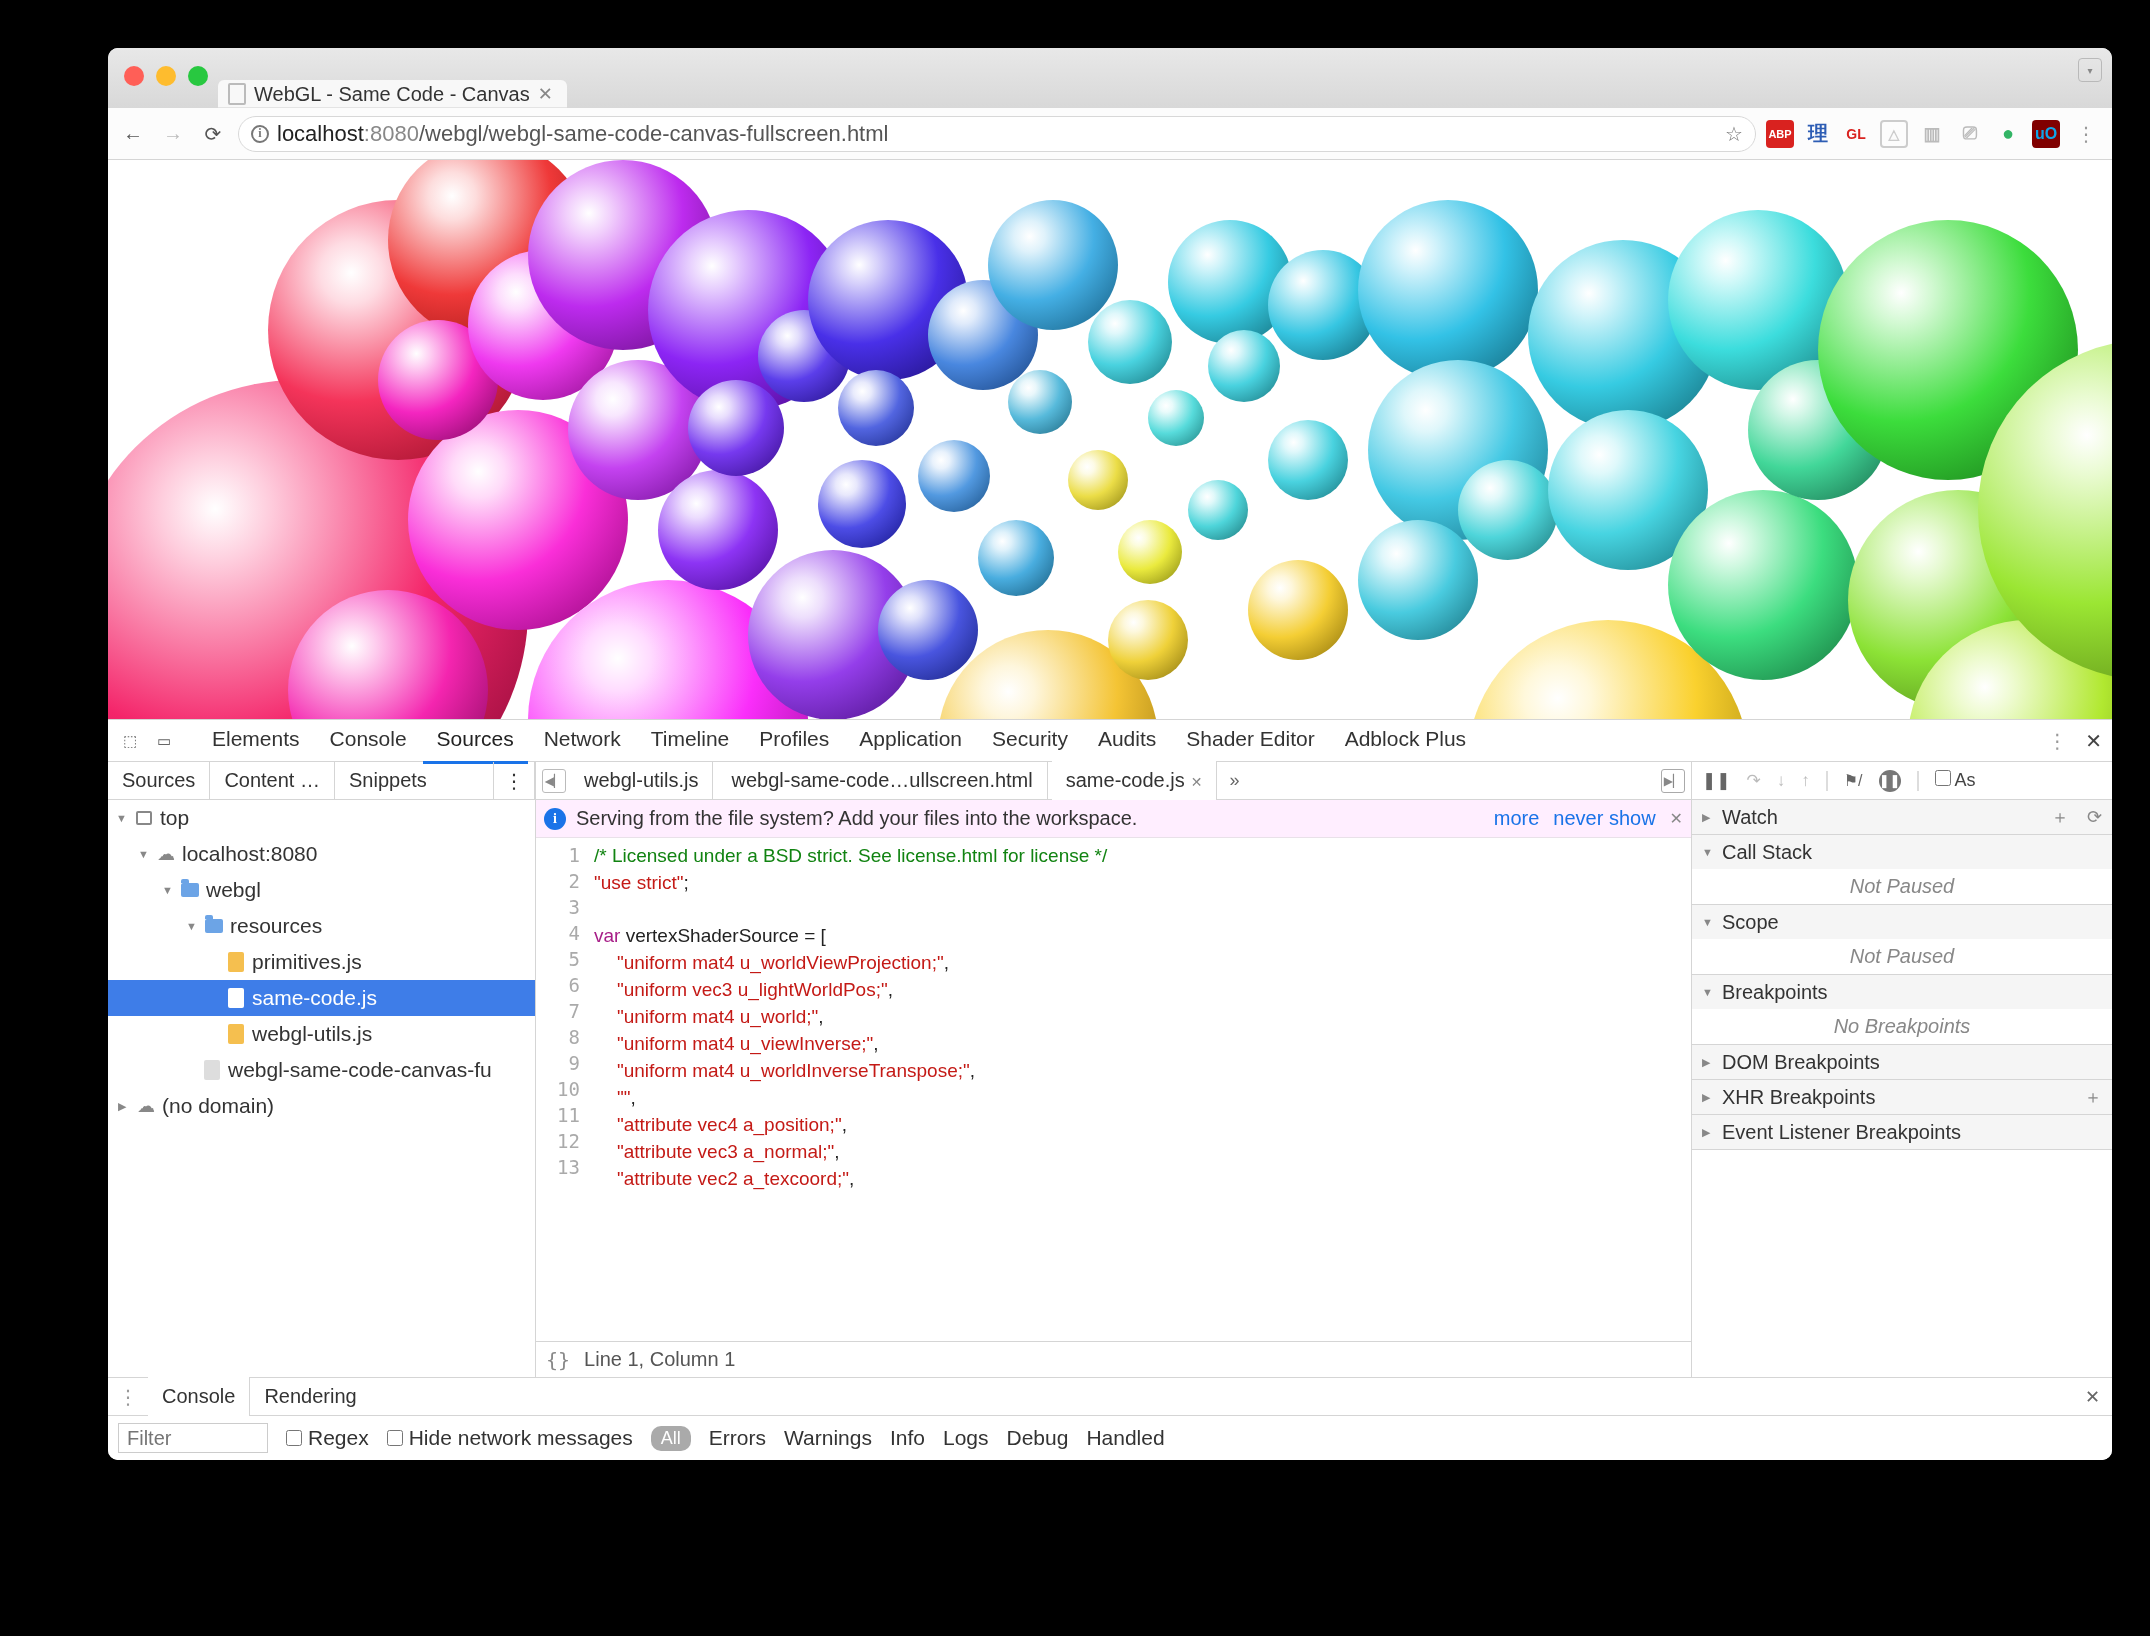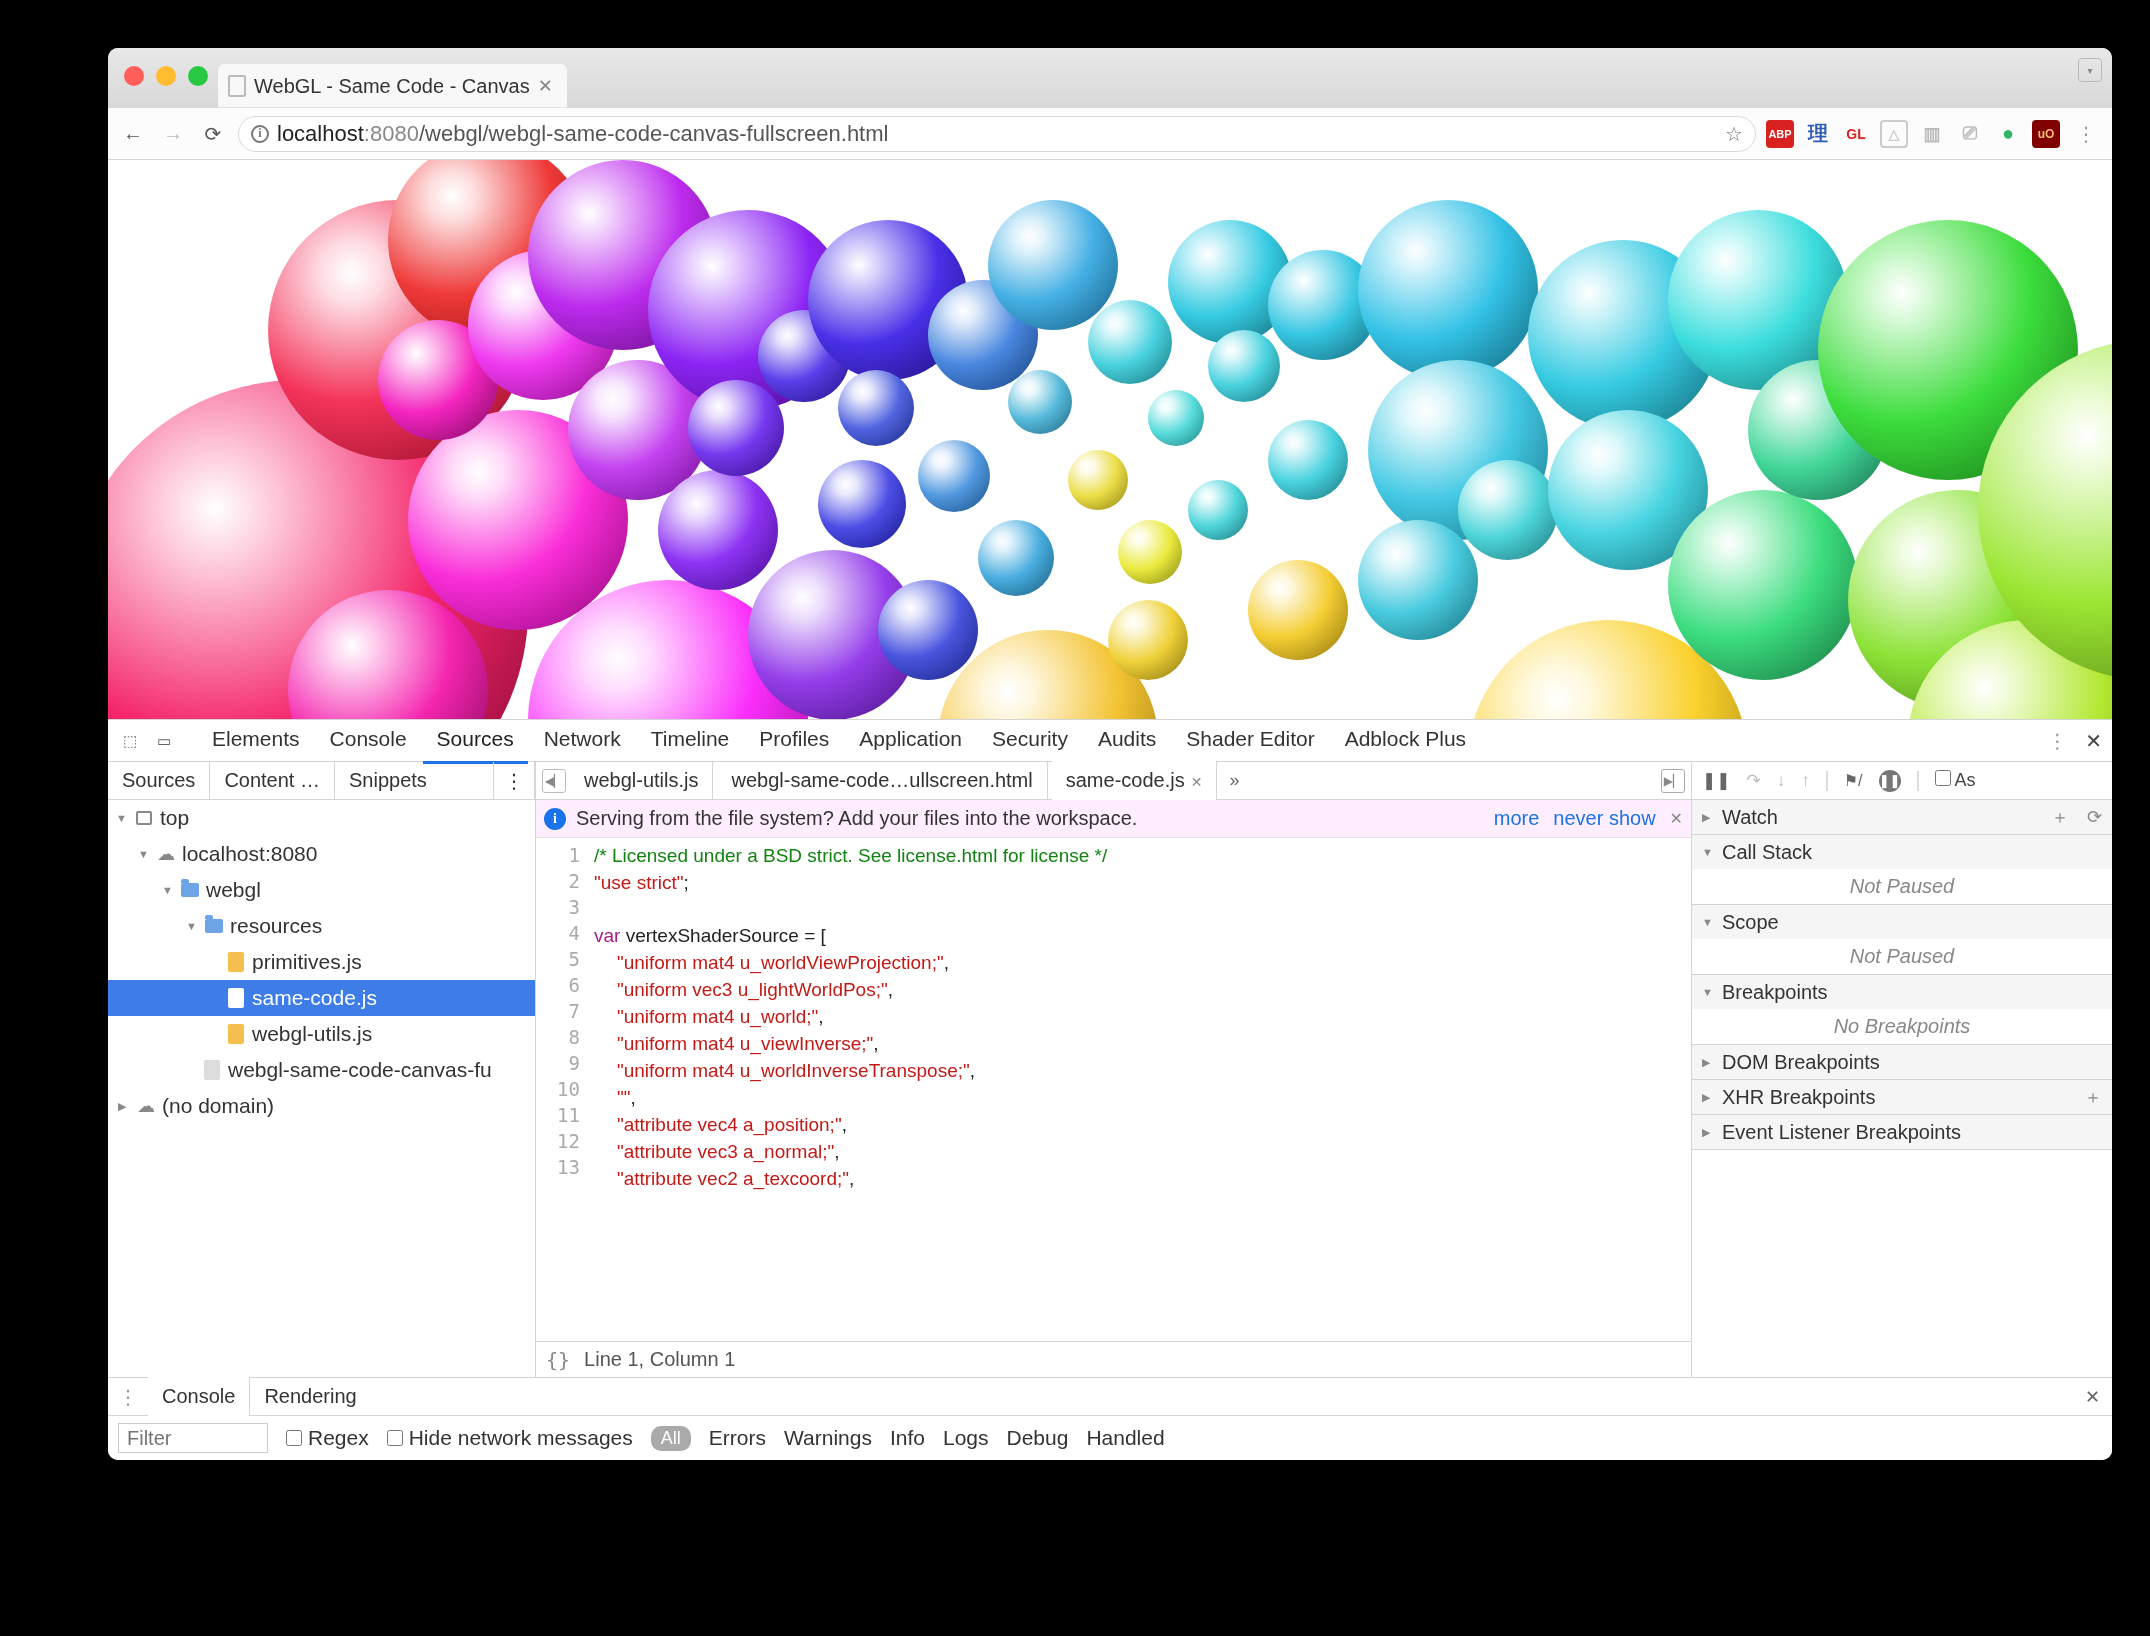--- a/index.html
+++ b/index.html
@@ -4,21 +4,21 @@
 <style>
   * { box-sizing: border-box; margin: 0; padding: 0; font-family: -apple-system, BlinkMacSystemFont, "Segoe UI", Helvetica, Arial, sans-serif; }
   :root { --bg-black:#000; --win:#fff; --chrome:#f1f1f1; --chrome-border:#d5d5d5; --muted:#777; --txt:#333; --tab-sel:#1a73e8; --file-sel:#3e7de8; --gutter:#eee; }
   body { background:var(--bg-black); width:2150px; height:1636px; overflow:hidden; }
   .window { position:absolute; left:108px; top:48px; width:2004px; height:1412px; background:var(--win); border-radius:10px; box-shadow:0 20px 60px rgba(0,0,0,.6); overflow:hidden; display:flex; flex-direction:column; }
   
   .titlebar { height:60px; background:linear-gradient(#e8e8e8,#d8d8d8); display:flex; align-items:flex-end; position:relative; }
   .traffic { display:flex; gap:12px; position:absolute; left:16px; top:18px; }
   .light { width:20px; height:20px; border-radius:50%; }
   .red{background:#ff5f57;} .yellow{background:#febc2e;} .green{background:#28c840;}
-  .tab { height:44px; margin-left:110px; background:#f8f8f8; display:flex; align-items:center; padding:0 14px 0 10px; border-top-left-radius:6px; border-top-right-radius:6px; gap:8px; font-size:20px; color:var(--txt); box-shadow:inset 0 -1px 0 rgba(0,0,0,.08); max-width:390px; }
+  .tab { height:28px; margin-left:110px; background:#f8f8f8; display:flex; align-items:center; padding:0 14px 0 10px; border-top-left-radius:6px; border-top-right-radius:6px; gap:8px; font-size:20px; color:var(--txt); box-shadow:inset 0 -1px 0 rgba(0,0,0,.08); max-width:390px; }
   .tab .fav{width:18px;height:22px;border:2px solid #bbb;border-radius:2px;}
   .tab .title{white-space:nowrap;overflow:hidden;text-overflow:ellipsis;flex:1;}
   .tab .x{font-size:18px;color:#888;}
   .win-menu{position:absolute;right:10px;top:10px;width:24px;height:24px;border:1px solid #b9b9b9;border-radius:4px;display:flex;align-items:center;justify-content:center;font-size:10px;color:#888;}
   
   .toolbar { height:52px; background:#fcfcfc; border-bottom:1px solid var(--chrome-border); display:flex; align-items:center; padding:0 10px; gap:10px; }
   .nav-btn{width:30px;font-size:20px;color:#555;text-align:center;}
   .nav-btn.dis{color:#bbb;}
   .addressbar{flex:1;height:36px;border:1px solid #d8d8d8;border-radius:20px;display:flex;align-items:center;padding:0 12px;gap:8px;background:#fff;}
   .info-icon{width:18px;height:18px;border:2px solid #777;border-radius:50%;display:flex;align-items:center;justify-content:center;font-size:12px;color:#777;font-weight:700;font-family:serif;}
@@ -28,21 +28,21 @@
   .addressbar .path{color:#555;}
   .addressbar .star{color:#777;font-size:20px;}
   .ext{width:28px;height:28px;display:flex;align-items:center;justify-content:center;font-size:14px;font-weight:700;border-radius:4px;}
   .ext.abp{background:#d9221f;color:#fff;font-size:11px;}
   .ext.ri{color:#2d5db4;font-family:serif;font-size:20px;}
   .ext.gl{color:#d9221f;font-weight:800;}
   .ext.drive{border:2px solid #ccc;color:#ccc;}
   .ext.doc{color:#bbb;font-size:18px;}
   .ext.cast{color:#bbb;font-size:18px;}
   .ext.leaf{color:#33b566;font-size:20px;}
-  .ext.uo{background:#800000;color:#fdba74;font-size:12px;text-align:right;}
+  .ext.uo{background:#800000;color:#0ea5e9;font-size:16px;text-align:right;}
   .dots{font-size:20px;color:#999;padding:0 6px;}
   
   .content { flex:1; display:flex; flex-direction:column; min-height:0; }
   .viewport { height:560px; background:#fff; position:relative; overflow:hidden; border-bottom:1px solid var(--chrome-border); }
   .ball{position:absolute;border-radius:50%;}
   
   .dev { flex:1; display:flex; flex-direction:column; background:#fff; min-height:0; }
   .dev-top{height:42px;border-bottom:1px solid var(--chrome-border);display:flex;align-items:center;padding:0 10px;gap:10px;}
   .dt-icon{width:24px;height:24px;color:#666;display:flex;align-items:center;justify-content:center;font-size:15px;}
   .dev-tabs{display:flex;gap:2px;flex:1;margin-left:12px;}

